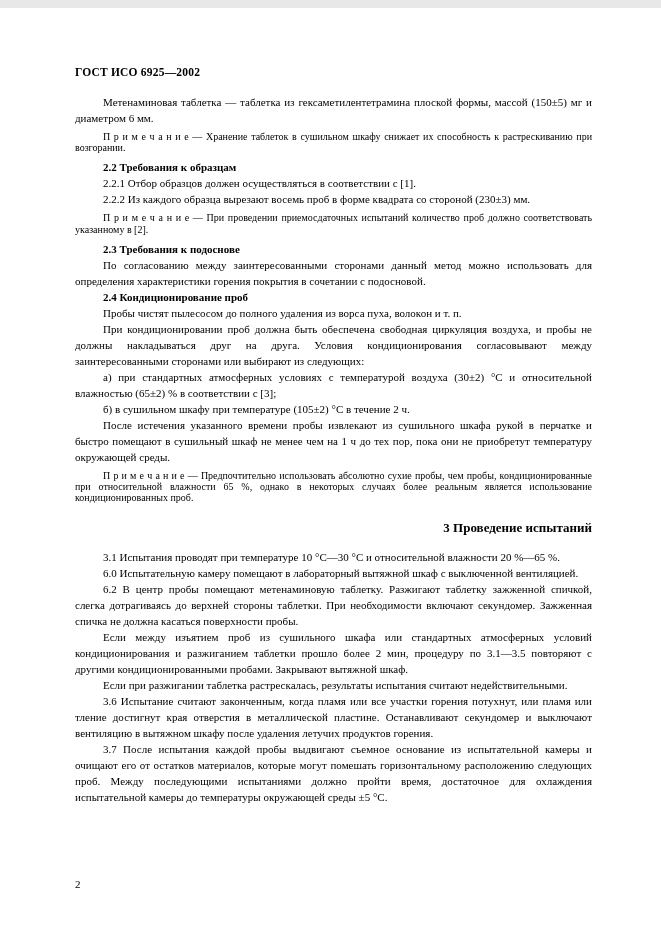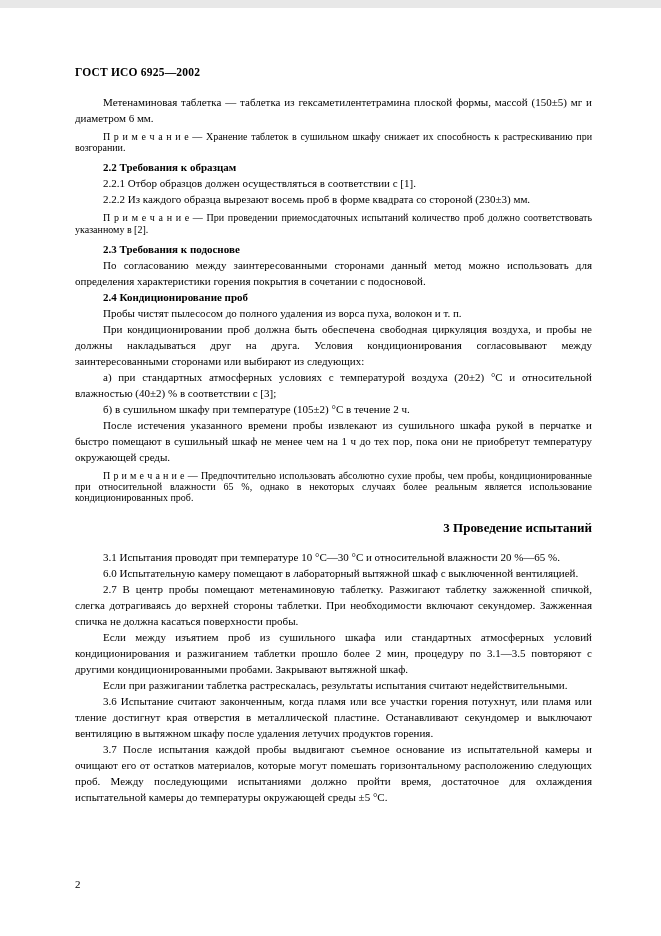--- a/index.html
+++ b/index.html
@@ -72,28 +72,28 @@
       <p class="blk note">П р и м е ч а н и е — Хранение таблеток в сушильном шкафу снижает их способность к растрескиванию при возгорании.</p>
       <p class="blk head">2.2 Требования к образцам</p>
       <p class="blk para">2.2.1 Отбор образцов должен осуществляться в соответствии с [1].</p>
       <p class="blk para">2.2.2 Из каждого образца вырезают восемь проб в форме квадрата со стороной (230±3) мм.</p>
       <p class="blk note">П р и м е ч а н и е — При проведении приемосдаточных испытаний количество проб должно соответствовать указанному в [2].</p>
       <p class="blk head">2.3 Требования к подоснове</p>
       <p class="blk para">По согласованию между заинтересованными сторонами данный метод можно использовать для определения характеристики горения покрытия в сочетании с подосновой.</p>
       <p class="blk head">2.4 Кондиционирование проб</p>
       <p class="blk para">Пробы чистят пылесосом до полного удаления из ворса пуха, волокон и т. п.</p>
       <p class="blk para">При кондиционировании проб должна быть обеспечена свободная циркуляция воздуха, и пробы не должны накладываться друг на друга. Условия кондиционирования согласовывают между заинтересованными сторонами или выбирают из следующих:</p>
-      <p class="blk para">а) при стандартных атмосферных условиях с температурой воздуха (20±2) °С и относительной влажностью (40±2) % в соответствии с [3];</p>
+      <p class="blk para">а) при стандартных атмосферных условиях с температурой воздуха (30±2) °С и относительной влажностью (65±2) % в соответствии с [3];</p>
       <p class="blk para">б) в сушильном шкафу при температуре (105±2) °С в течение 2 ч.</p>
       <p class="blk para">После истечения указанного времени пробы извлекают из сушильного шкафа рукой в перчатке и быстро помещают в сушильный шкаф не менее чем на 1 ч до тех пор, пока они не приобретут температуру окружающей среды.</p>
       <p class="blk note">П р и м е ч а н и е — Предпочтительно использовать абсолютно сухие пробы, чем пробы, кондиционированные при относительной влажности 65 %, однако в некоторых случаях более реальным является использование кондиционированных проб.</p>
       <p class="blk section">3 Проведение испытаний</p>
       <p class="blk para">3.1 Испытания проводят при температуре 10 °С—30 °С и относительной влажности 20 %—65 %.</p>
       <p class="blk para">6.0 Испытательную камеру помещают в лабораторный вытяжной шкаф с выключенной вентиляцией.</p>
-      <p class="blk para">2.7 В центр пробы помещают метенаминовую таблетку. Разжигают таблетку зажженной спичкой, слегка дотрагиваясь до верхней стороны таблетки. При необходимости включают секундомер. Зажженная спичка не должна касаться поверхности пробы.</p>
+      <p class="blk para">6.2 В центр пробы помещают метенаминовую таблетку. Разжигают таблетку зажженной спичкой, слегка дотрагиваясь до верхней стороны таблетки. При необходимости включают секундомер. Зажженная спичка не должна касаться поверхности пробы.</p>
       <p class="blk para">Если между изъятием проб из сушильного шкафа или стандартных атмосферных условий кондиционирования и разжиганием таблетки прошло более 2 мин, процедуру по 3.1—3.5 повторяют с другими кондиционированными пробами. Закрывают вытяжной шкаф.</p>
       <p class="blk para">Если при разжигании таблетка растрескалась, результаты испытания считают недействительными.</p>
       <p class="blk para">3.6 Испытание считают законченным, когда пламя или все участки горения потухнут, или пламя или тление достигнут края отверстия в металлической пластине. Останавливают секундомер и выключают вентиляцию в вытяжном шкафу после удаления летучих продуктов горения.</p>
       <p class="blk para">3.7 После испытания каждой пробы выдвигают съемное основание из испытательной камеры и очищают его от остатков материалов, которые могут помешать горизонтальному расположению следующих проб. Между последующими испытаниями должно пройти время, достаточное для охлаждения испытательной камеры до температуры окружающей среды ±5 °С.</p>
     </div>
 
   <div class="page-number">2</div>
 </div>
 
 </body></html>

